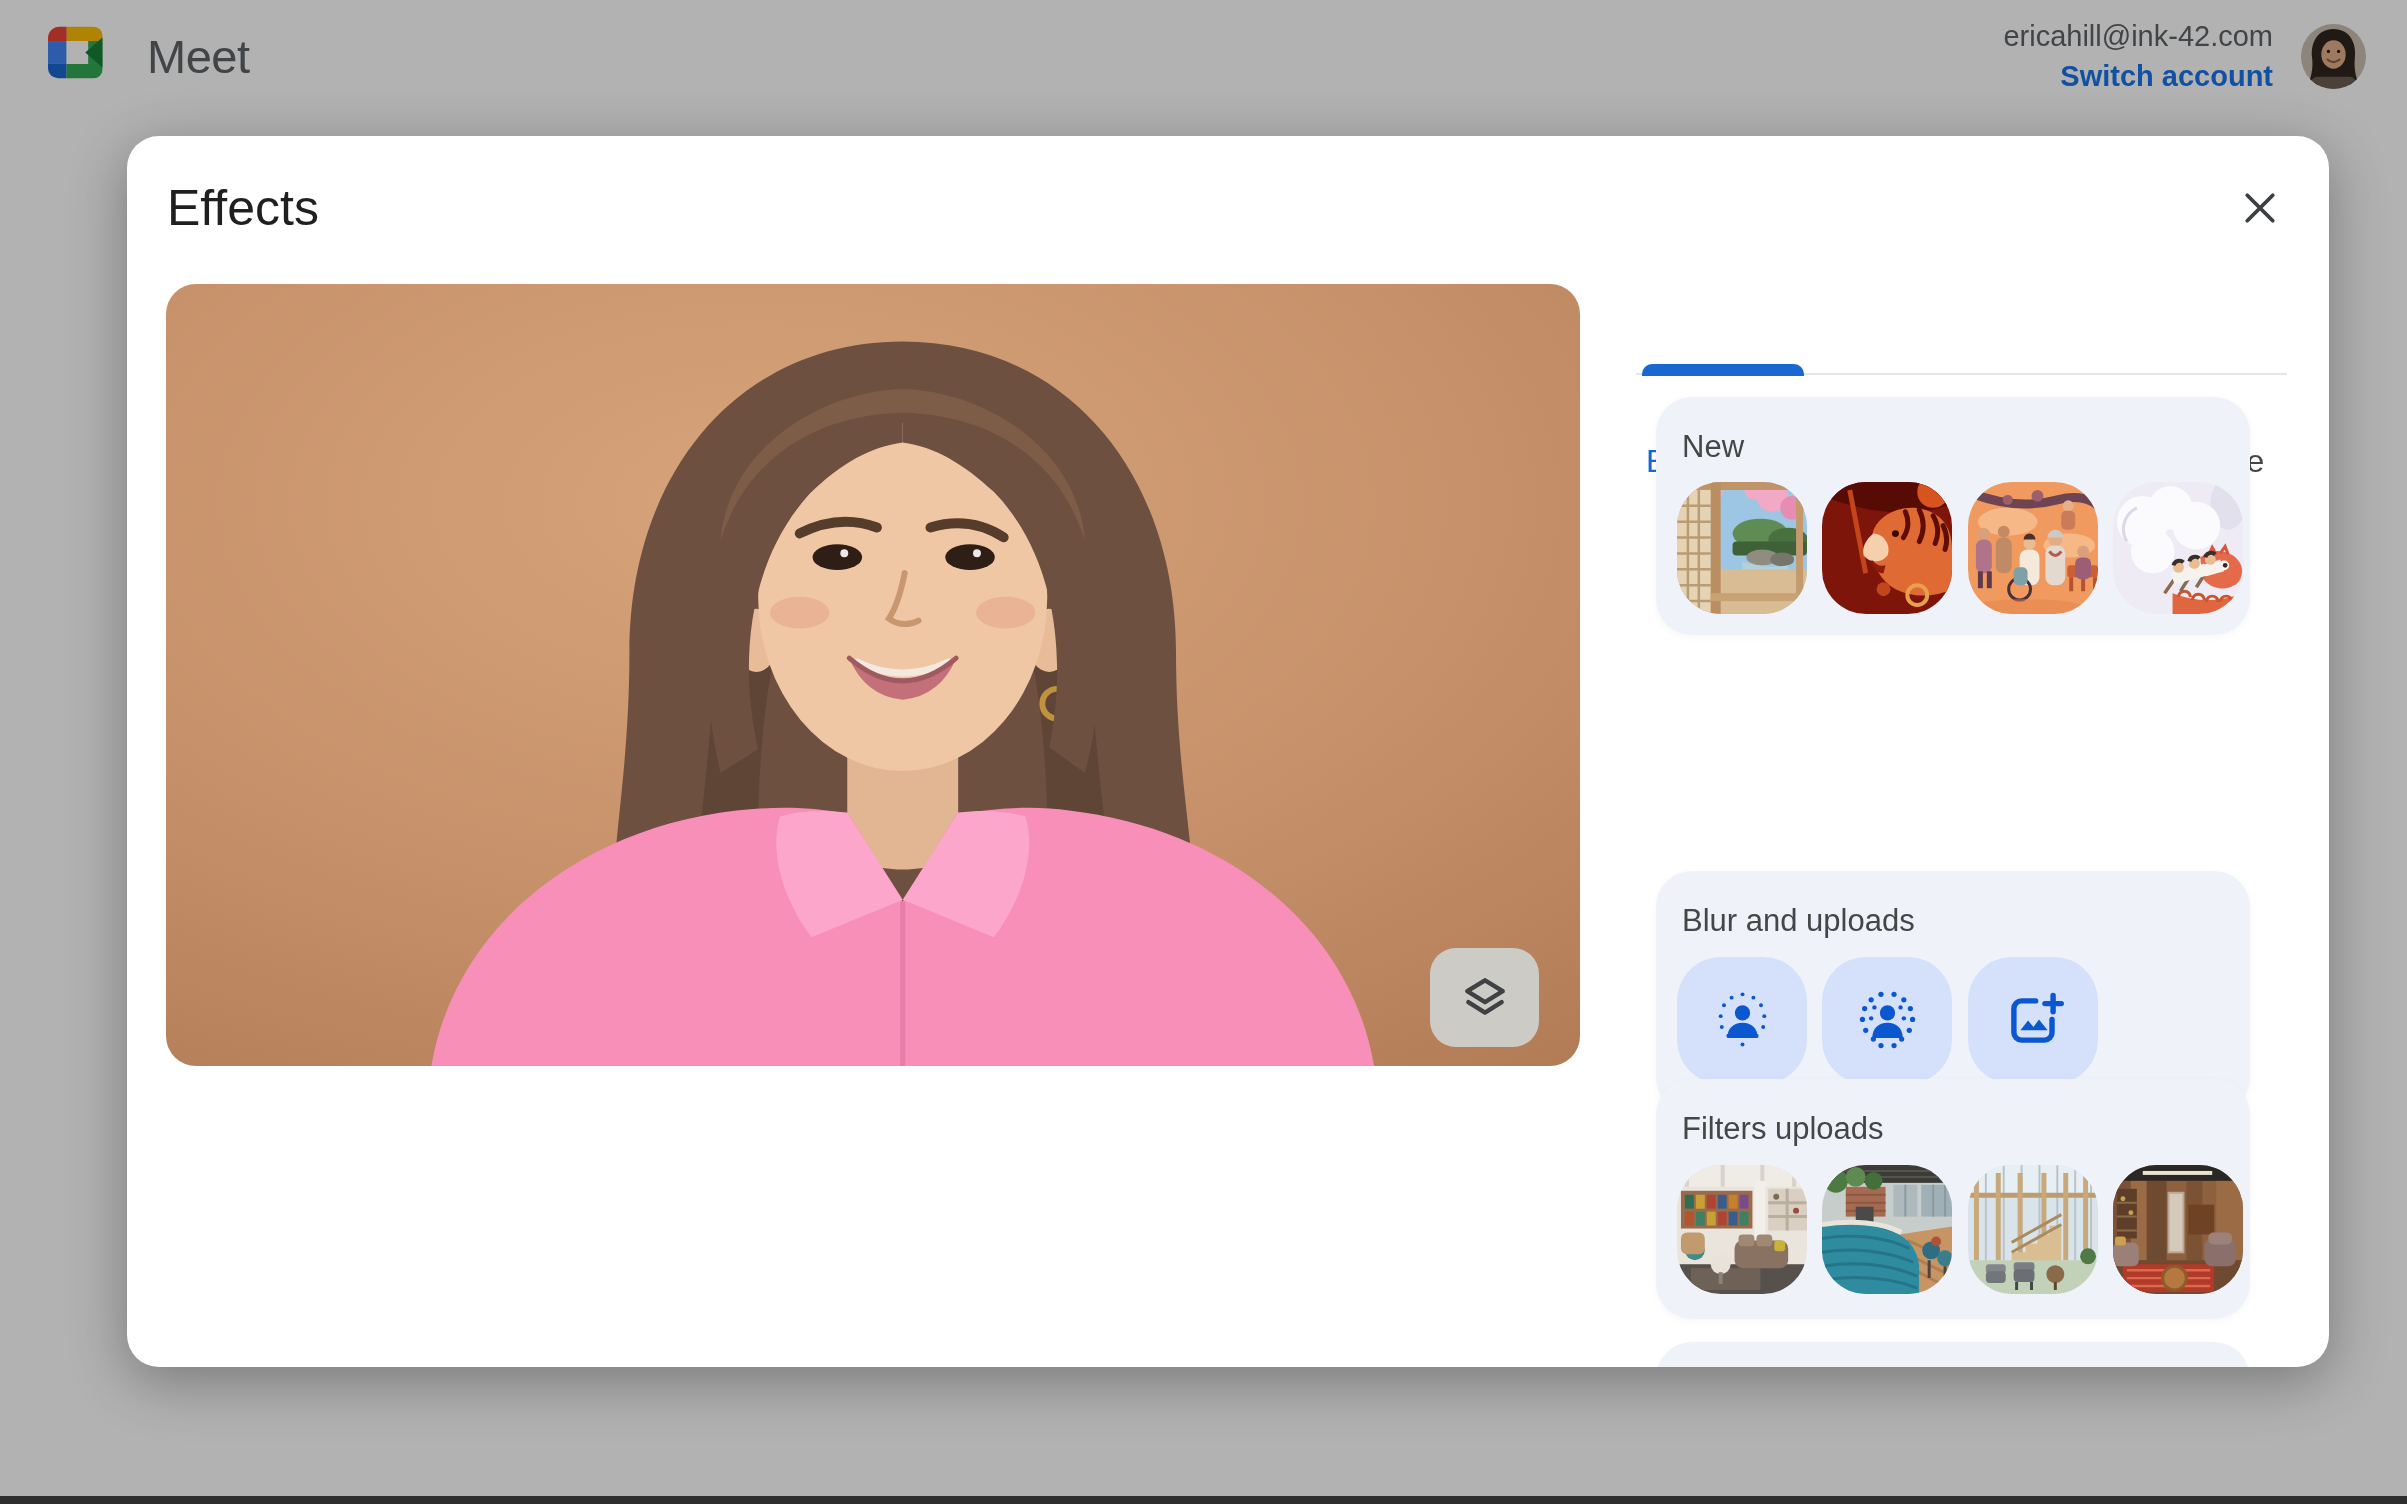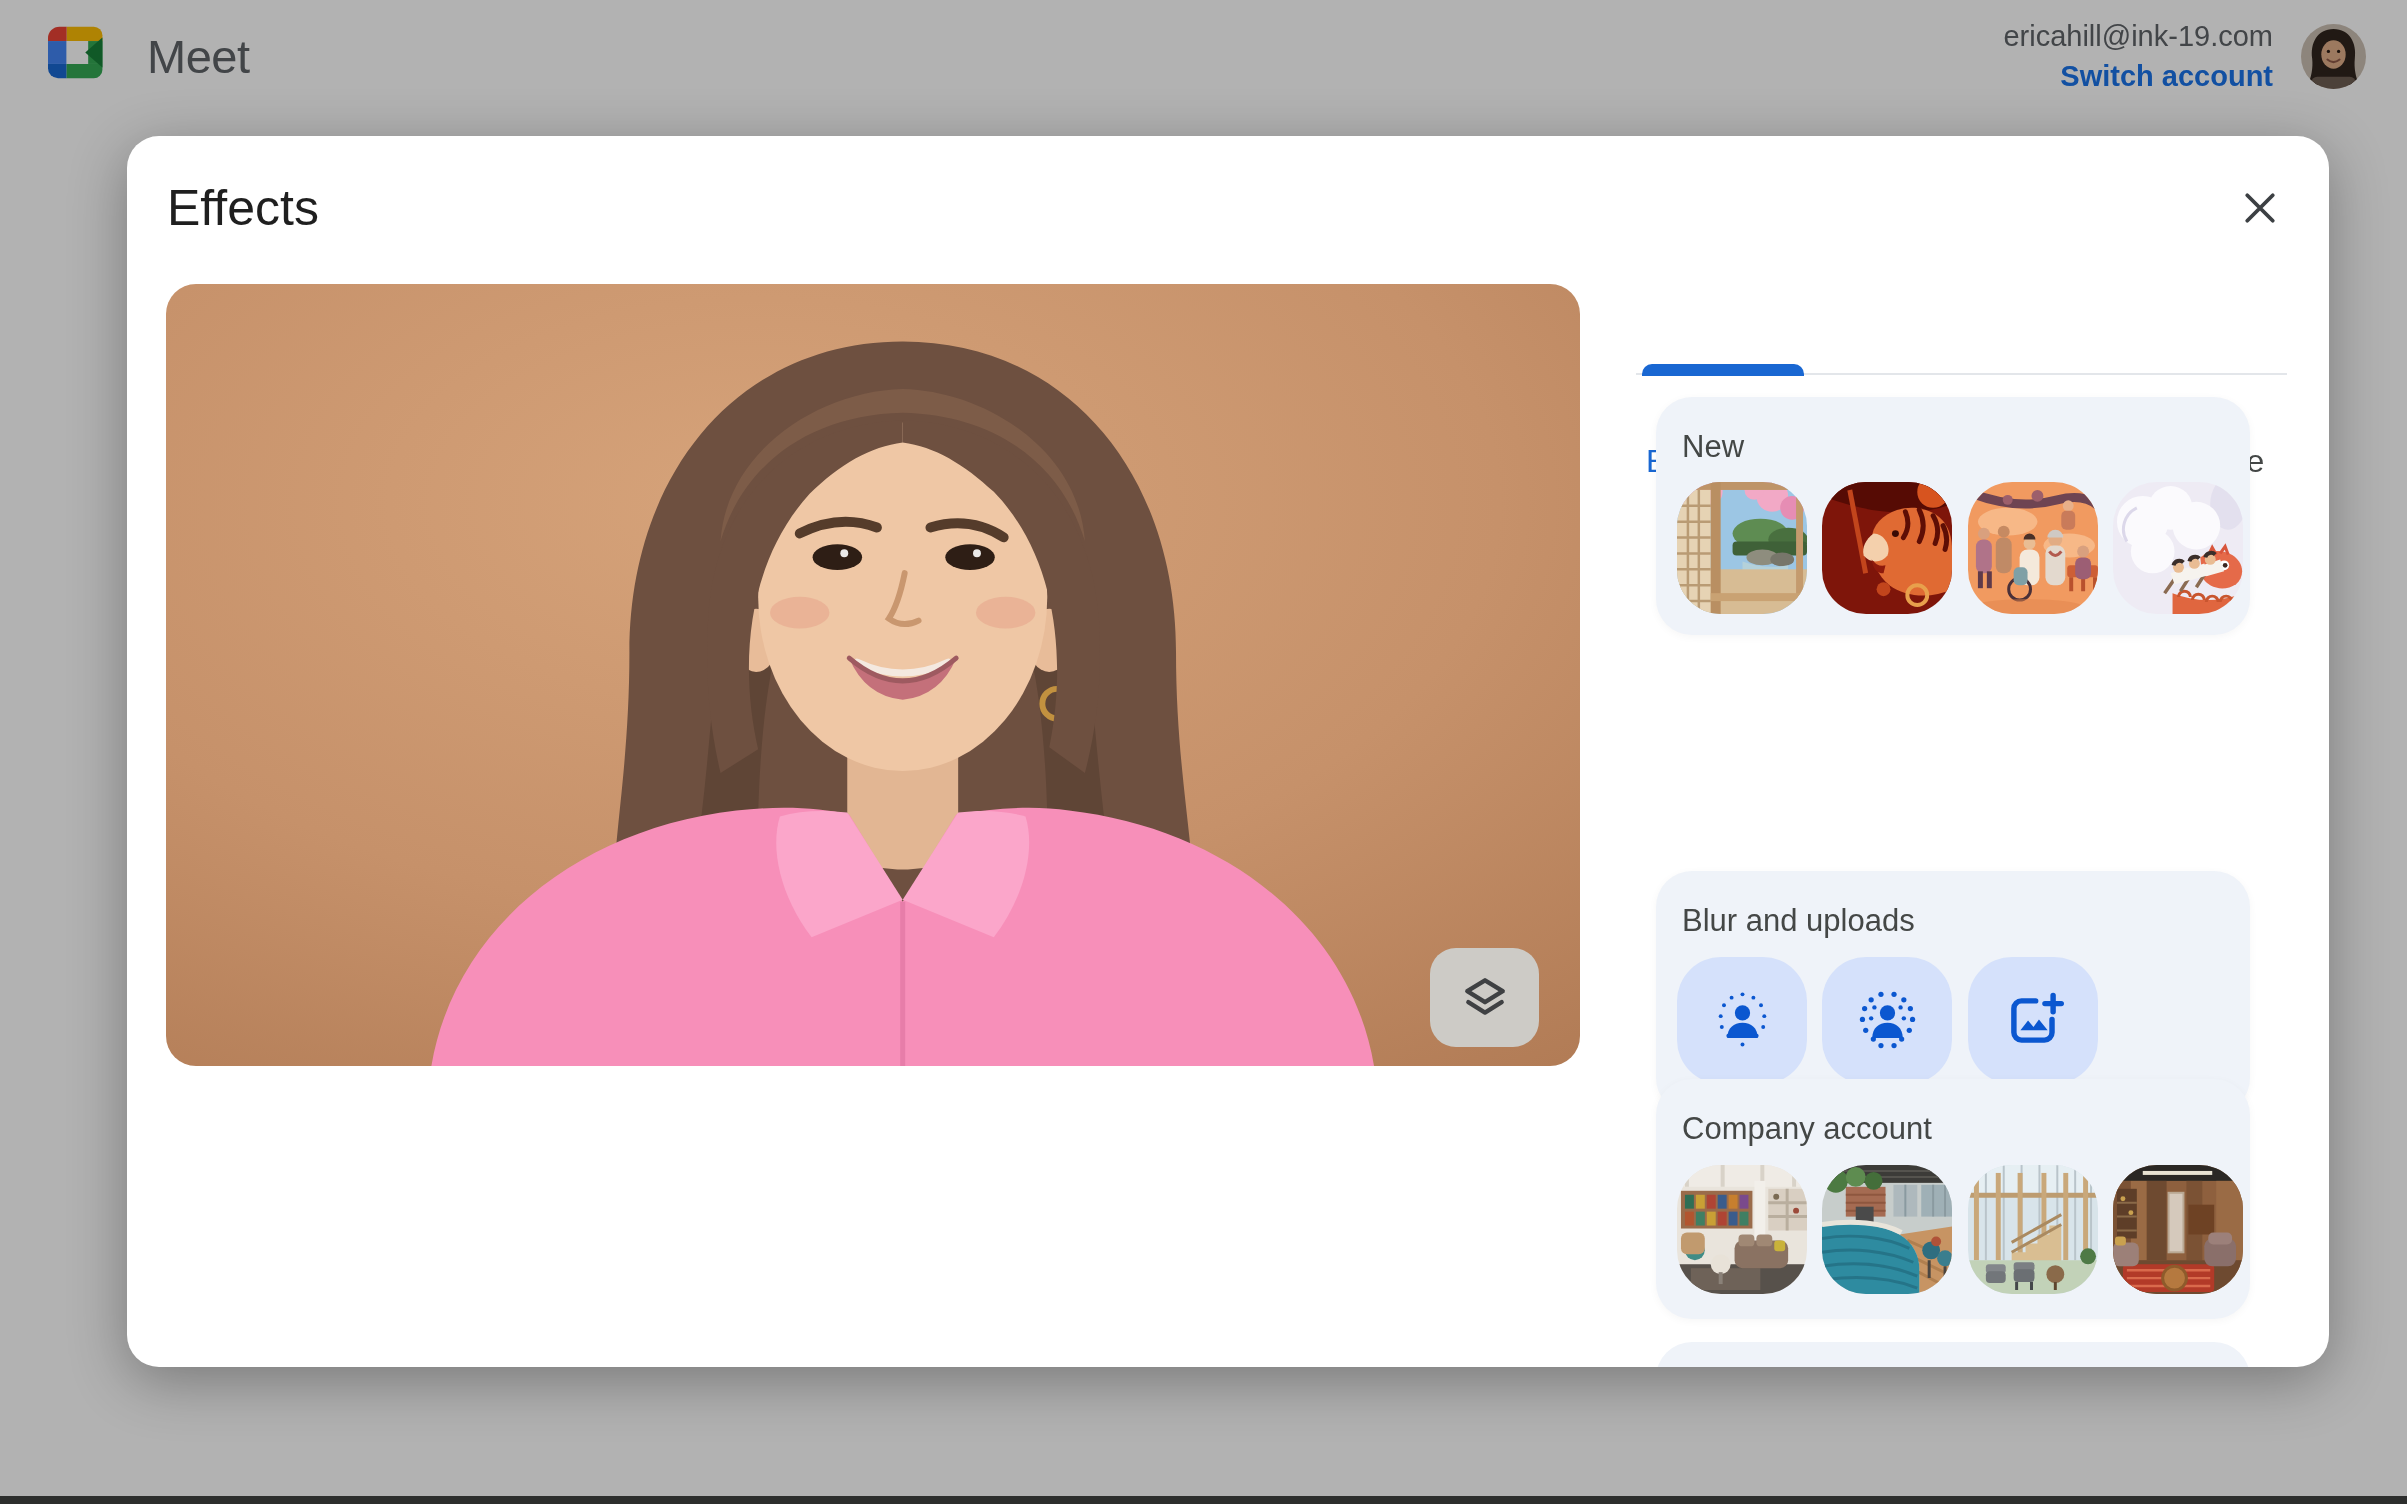--- a/index.html
+++ b/index.html
@@ -67,21 +67,21 @@
       <path fill="#4285f4" d="M0,20 H26 V52 H0 Z"></path>
       <path fill="#1967d2" d="M0,52 H26 V72 H14 A14,14 0 0 1 0,58 Z"></path>
       <path fill="#34a853" d="M56,20 H76 V52 H56 Z"></path>
       <path fill="#34a853" d="M26,52 H76 V60 A12,12 0 0 1 64,72 H26 Z"></path>
       <rect fill="#ffffff" x="26" y="20" width="30" height="32"></rect>
       <path fill="#188038" d="M52,36 L76,15 V57 Z"></path>
     </svg>
     <div class="app-name">Meet</div>
 
     <div class="account">
-      <div class="email">ericahill@ink-19.com</div>
+      <div class="email">ericahill@ink-42.com</div>
       <div class="switch">Switch account</div>
     </div>
 
     <div class="avatar">
       <svg viewBox="0 0 64 64" width="65" height="65">
         <rect width="64" height="64" fill="#cbbfb2"></rect>
         <path d="M32,5 C16,5 9,19 11,34 C12,44 10,52 7,60 L57,60 C54,52 52,44 53,34 C55,19 48,5 32,5 Z" fill="#30251e"></path>
         <ellipse cx="32" cy="30" rx="12" ry="14" fill="#e0ae89"></ellipse>
         <path d="M26,35 q6,5 12,0" stroke="#8e5a48" stroke-width="2" fill="none" stroke-linecap="round"></path>
         <circle cx="27" cy="27" r="1.6" fill="#2b1d15"></circle>
@@ -327,21 +327,21 @@
       <div class="chip" style="left:312px; top:86px;">
         <svg width="61" height="61" viewBox="0 0 56 56">
           <path d="M45,27 v12 a7,7 0 0 1 -7,7 H17 a7,7 0 0 1 -7,-7 V17 a7,7 0 0 1 7,-7 h13" stroke="#0b57d0" stroke-width="5" fill="none" stroke-linecap="round"></path>
           <path d="M46,5 v15 M38.5,12.5 h15" stroke="#0b57d0" stroke-width="5" stroke-linecap="round"></path>
           <path d="M16,37 l7,-9 5,6 5,-7 8,10 z" fill="#0b57d0"></path>
         </svg>
       </div>
     </div>
 
     <div class="card" style="top:943px; height:240px;">
-      <div class="card-label">Company account</div>
+      <div class="card-label">Filters uploads</div>
 
       <div class="thumb" style="left:21px; top:86px; height:129px;">
         <svg viewBox="0 0 131 130">
           <rect width="131" height="130" fill="#e9e4dc"></rect>
           <rect x="0" y="0" width="131" height="22" fill="#efebe5"></rect>
           <path d="M10,0 v22 M46,0 v22 M86,0 v22 M118,0 v22" stroke="#d8d2c8" stroke-width="4"></path>
           <rect x="4" y="26" width="72" height="38" fill="#9a6b4a"></rect>
           <rect x="8" y="30" width="9" height="14" fill="#2f6e55"></rect>
             <rect x="19" y="30" width="9" height="14" fill="#c9a035"></rect>
           <rect x="30" y="30" width="9" height="14" fill="#af4434"></rect>

